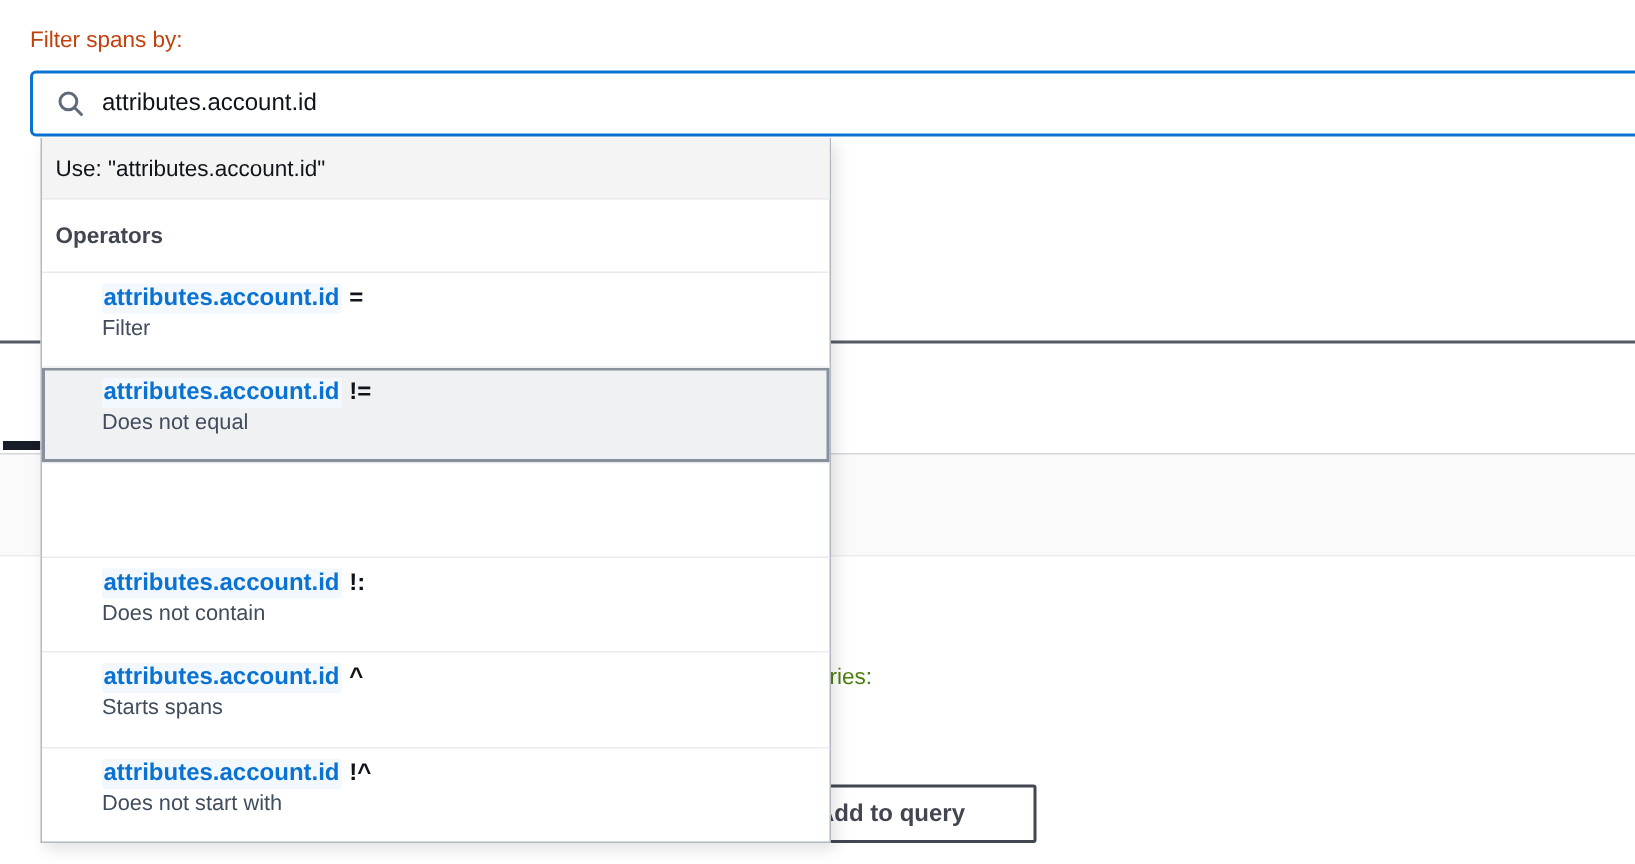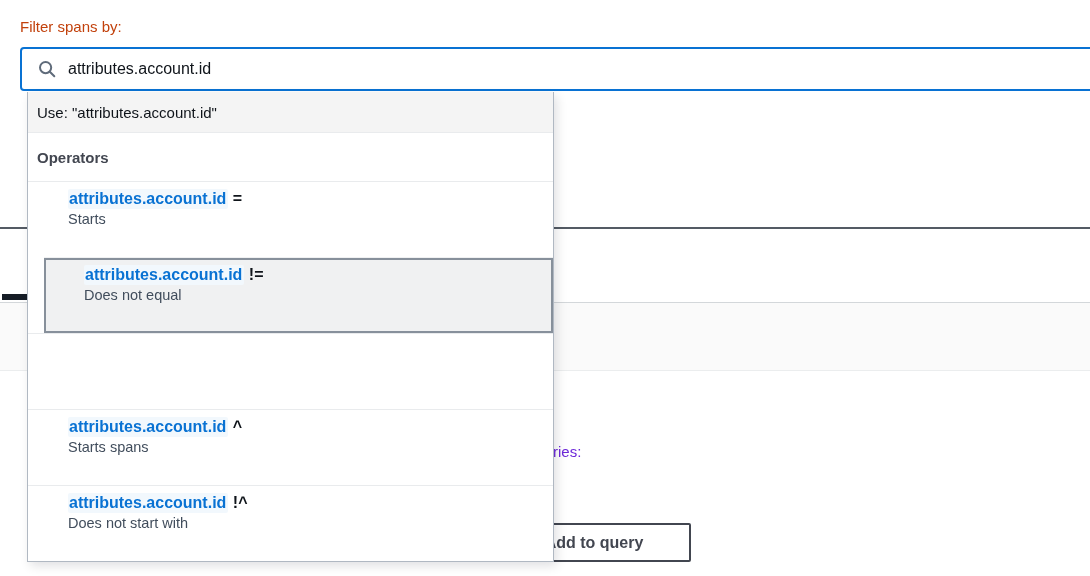--- a/index.html
+++ b/index.html
@@ -41,21 +41,21 @@
     border-top: 1px solid #d3d7da;
     border-bottom: 1px solid #ebedee;
     box-sizing: border-box;
     z-index: 1;
   }
   .partial-text {
     position: absolute;
     left: 553px;
     top: 443px;
     font-size: 15px;
-    color: #6d28d9;
+    color: #4d7c0f;
     z-index: 1;
     white-space: nowrap;
   }
   .add-query-btn {
     position: absolute;
     left: 497px;
     top: 523px;
     width: 194px;
     height: 39px;
     box-sizing: border-box;
@@ -159,21 +159,20 @@
     padding: 8px 16px 0 40px;
     border-top: 1px solid #e9ebed;
     cursor: pointer;
     position: relative;
   }
   .option:first-child { border-top: none; }
   .option.highlighted {
     background: #f0f1f2;
     box-shadow: inset 0 0 0 2px #87909b;
     border-top-color: transparent;
-    margin-left: 16px;
   }
   .option .main-line {
     font-size: 16px;
     font-weight: bold;
     color: #0f141a;
     white-space: nowrap;
   }
   .option .term {
     color: #0972d3;
     background: #f2f8fd;
@@ -210,34 +209,41 @@
 
   <div class="dropdown">
     <div class="use-row">Use: "attributes.account.id"</div>
     <div class="group-header">Operators</div>
     <div class="options">
         <div class="option">
       <div class="main-line">
         <span class="term">attributes.account.id</span>
         <span class="symbol"> =</span>
       </div>
-      <div class="desc">Starts</div>
+      <div class="desc">Filter</div>
     </div>
         <div class="option highlighted">
       <div class="main-line">
         <span class="term">attributes.account.id</span>
         <span class="symbol"> !=</span>
       </div>
       <div class="desc">Does not equal</div>
     </div>
         <div class="option">
     </div>
         <div class="option">
       <div class="main-line">
         <span class="term">attributes.account.id</span>
+        <span class="symbol"> !:</span>
+      </div>
+      <div class="desc">Does not contain</div>
+    </div>
+        <div class="option">
+      <div class="main-line">
+        <span class="term">attributes.account.id</span>
         <span class="symbol"> ^</span>
       </div>
       <div class="desc">Starts spans</div>
     </div>
         <div class="option">
       <div class="main-line">
         <span class="term">attributes.account.id</span>
         <span class="symbol"> !^</span>
       </div>
       <div class="desc">Does not start with</div>

